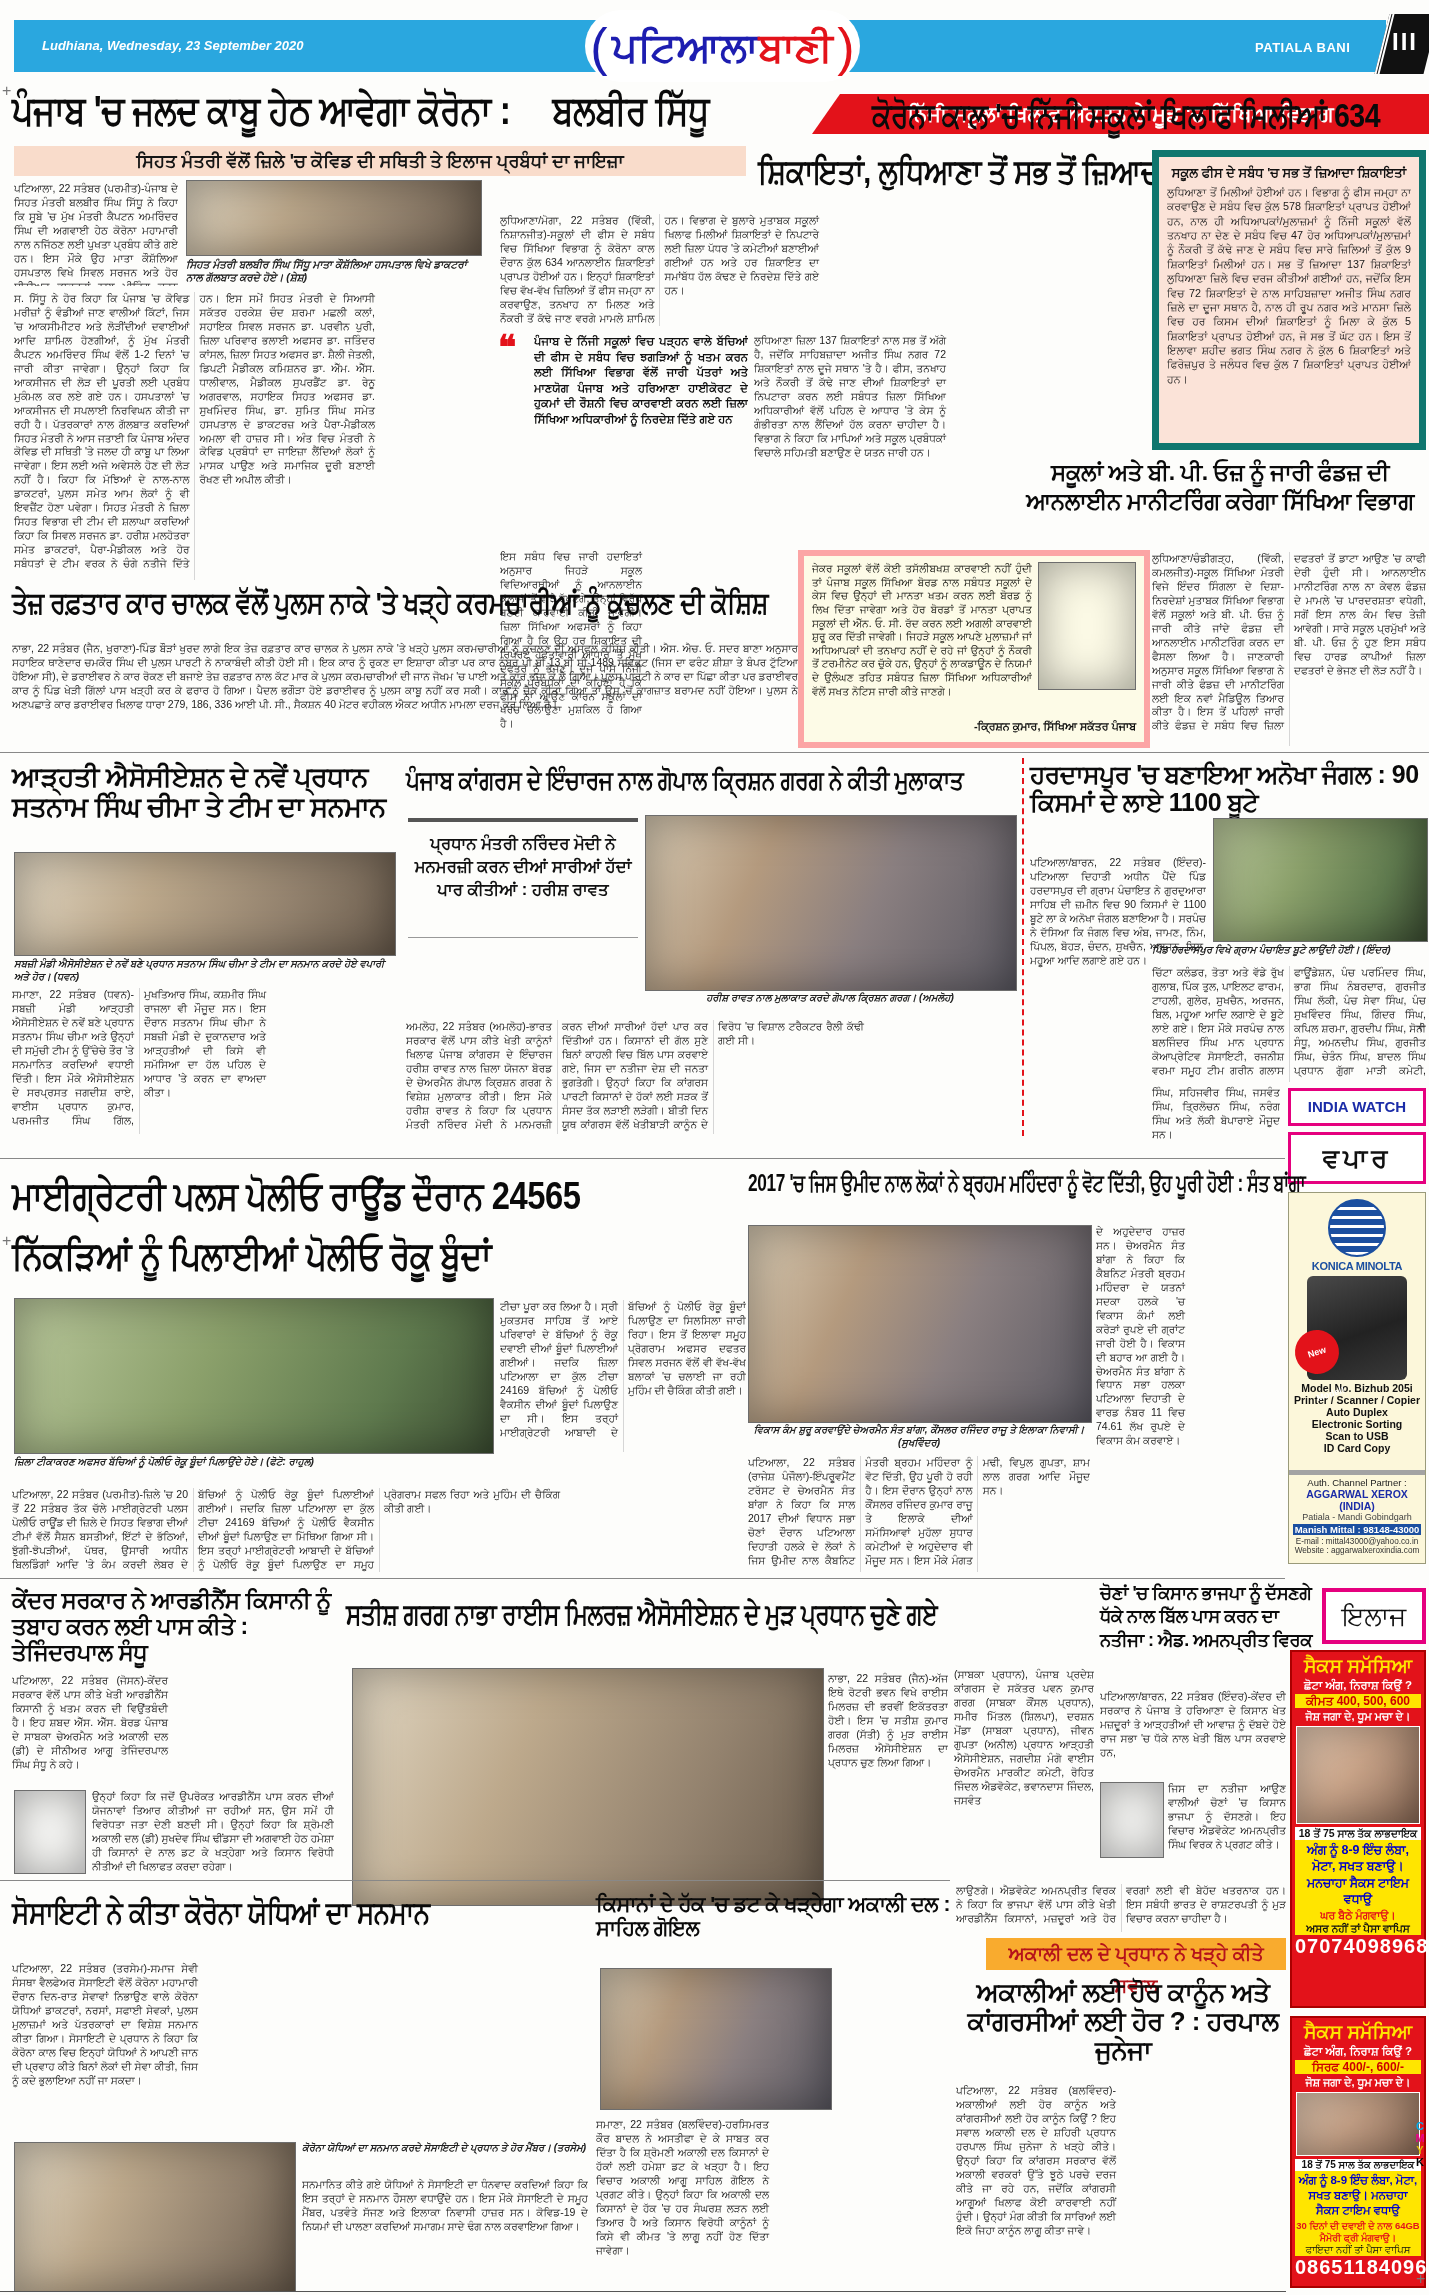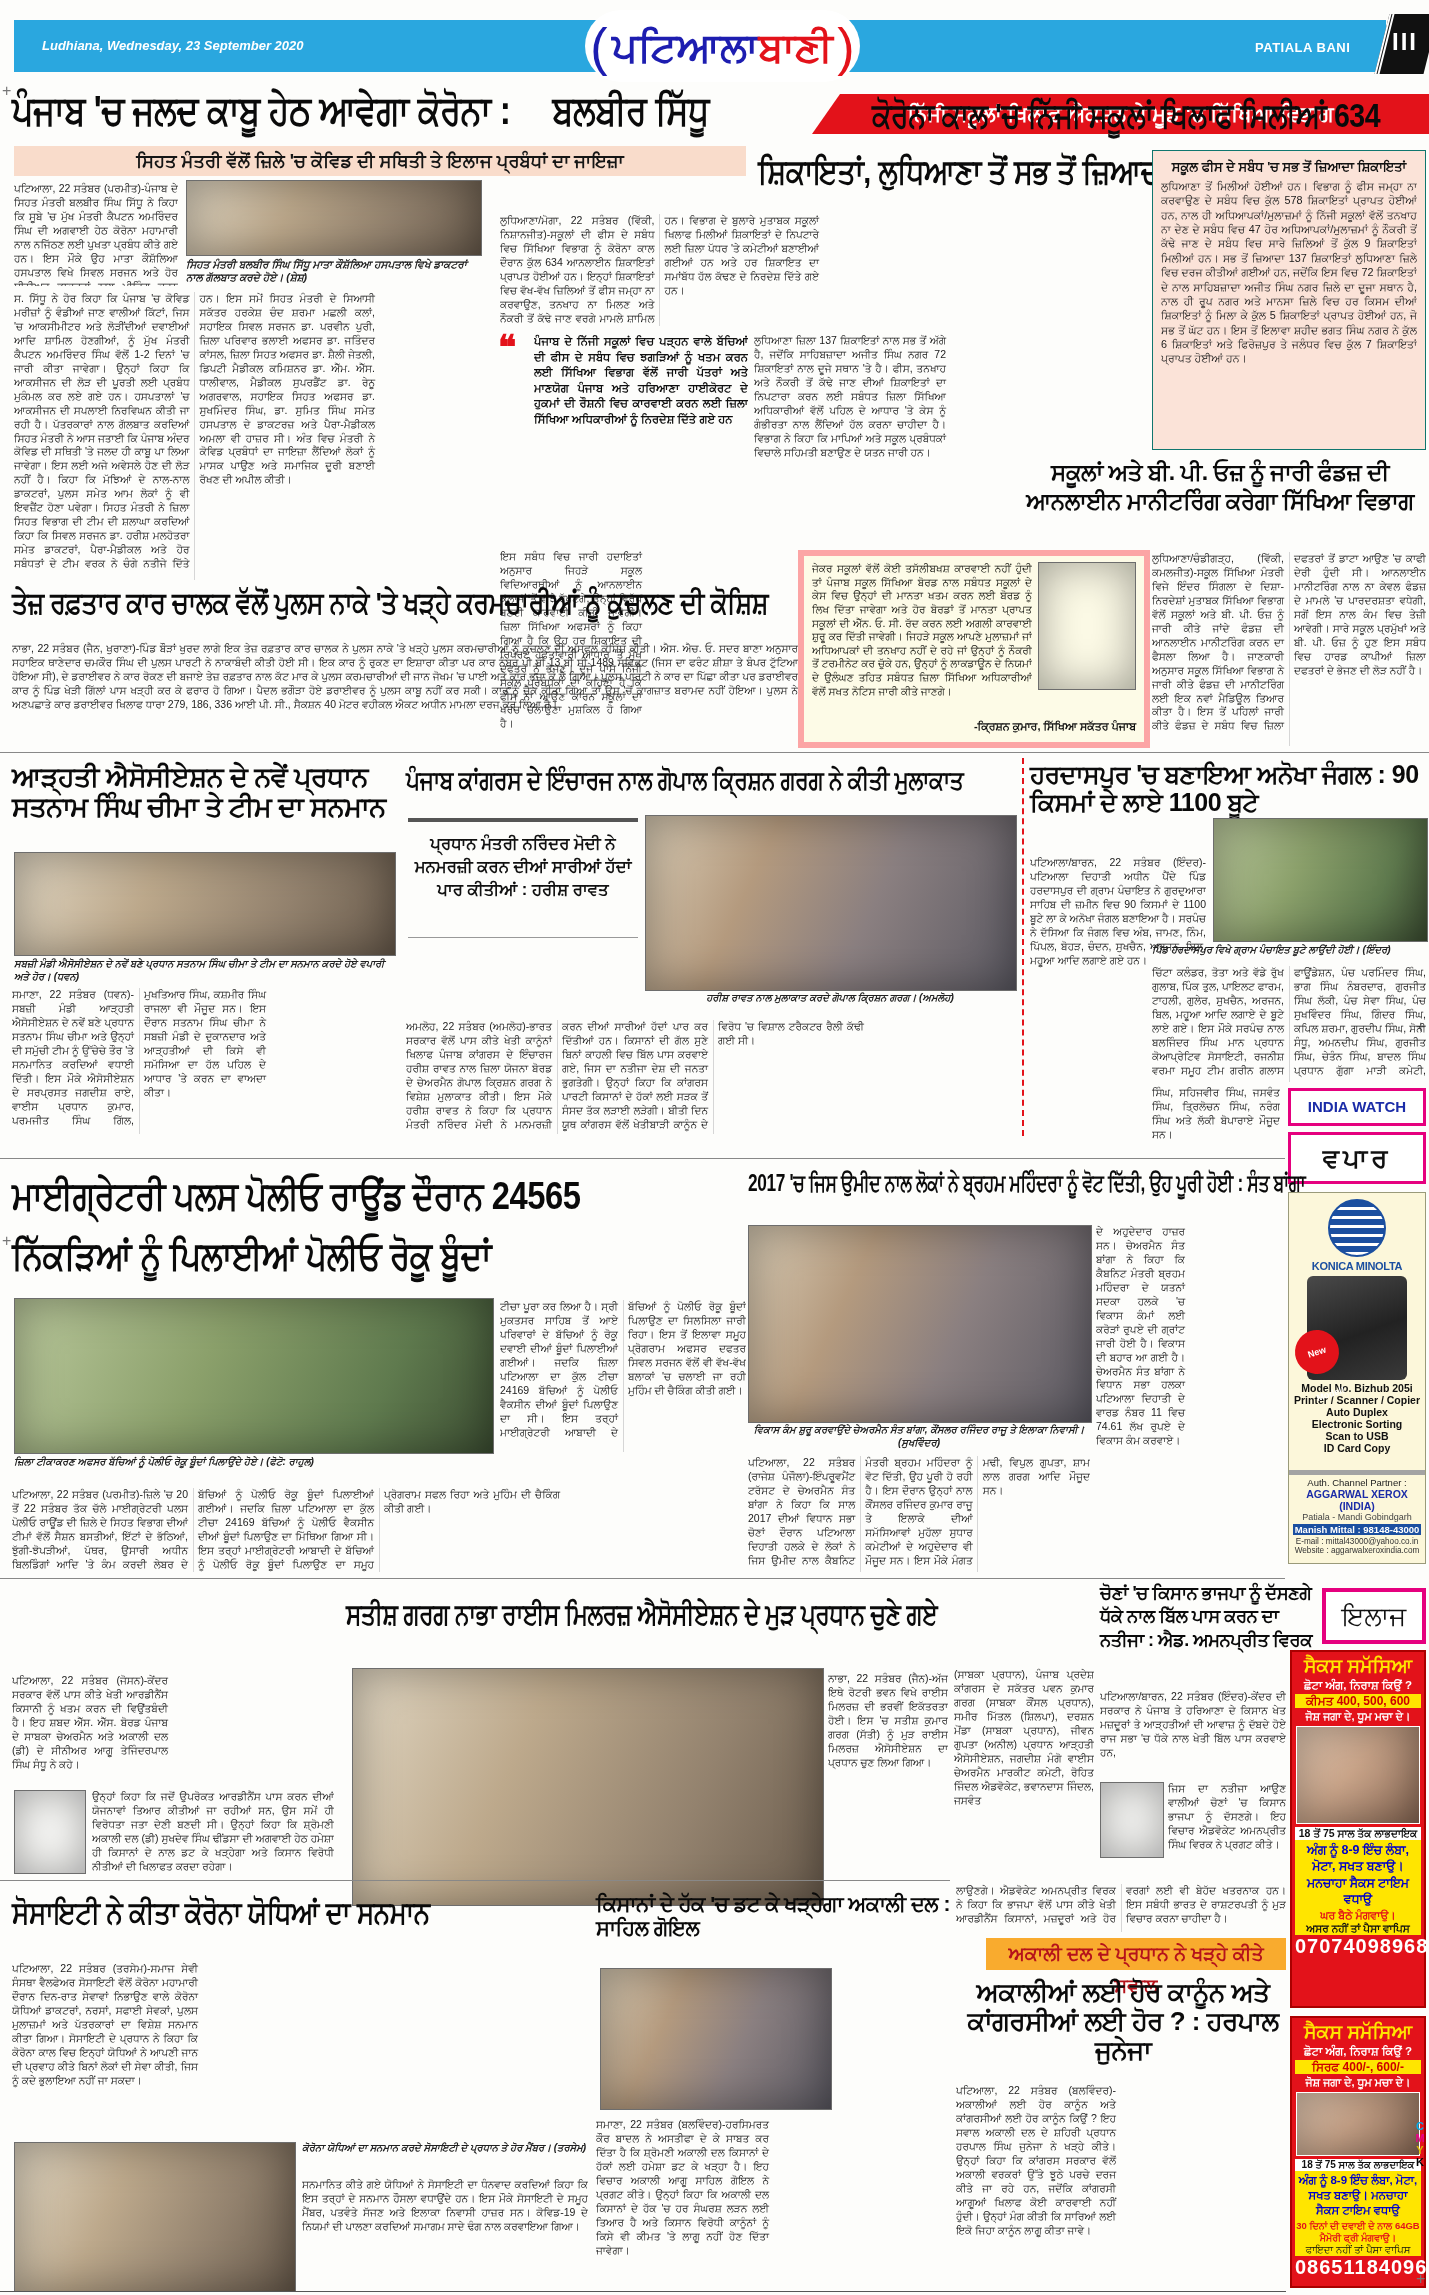--- a/index.html
+++ b/index.html
@@ -70,21 +70,21 @@
   <div class="abs" style="left:534px;top:334px;width:214px;height:158px;font-size:11.5px;font-weight:700;line-height:1.35;color:#101010;text-align:justify;overflow:hidden;">ਪੰਜਾਬ ਦੇ ਨਿੱਜੀ ਸਕੂਲਾਂ ਵਿਚ ਪੜ੍ਹਨ ਵਾਲੇ ਬੱਚਿਆਂ ਦੀ ਫੀਸ ਦੇ ਸਬੰਧ ਵਿਚ ਝਗੜਿਆਂ ਨੂੰ ਖਤਮ ਕਰਨ ਲਈ ਸਿੱਖਿਆ ਵਿਭਾਗ ਵੱਲੋਂ ਜਾਰੀ ਪੱਤਰਾਂ ਅਤੇ ਮਾਣਯੋਗ ਪੰਜਾਬ ਅਤੇ ਹਰਿਆਣਾ ਹਾਈਕੋਰਟ ਦੇ ਹੁਕਮਾਂ ਦੀ ਰੌਸ਼ਨੀ ਵਿਚ ਕਾਰਵਾਈ ਕਰਨ ਲਈ ਜ਼ਿਲਾ ਸਿੱਖਿਆ ਅਧਿਕਾਰੀਆਂ ਨੂੰ ਨਿਰਦੇਸ਼ ਦਿੱਤੇ ਗਏ ਹਨ</div>
   <div class="abs bt c2" style="left:754px;top:334px;width:394px;height:158px;">ਲੁਧਿਆਣਾ ਜ਼ਿਲਾ 137 ਸ਼ਿਕਾਇਤਾਂ ਨਾਲ ਸਭ ਤੋਂ ਅੱਗੇ ਹੈ, ਜਦੋਂਕਿ ਸਾਹਿਬਜ਼ਾਦਾ ਅਜੀਤ ਸਿੰਘ ਨਗਰ 72 ਸ਼ਿਕਾਇਤਾਂ ਨਾਲ ਦੂਜੇ ਸਥਾਨ 'ਤੇ ਹੈ। ਫੀਸ, ਤਨਖਾਹ ਅਤੇ ਨੌਕਰੀ ਤੋਂ ਕੱਢੇ ਜਾਣ ਦੀਆਂ ਸ਼ਿਕਾਇਤਾਂ ਦਾ ਨਿਪਟਾਰਾ ਕਰਨ ਲਈ ਸਬੰਧਤ ਜ਼ਿਲਾ ਸਿੱਖਿਆ ਅਧਿਕਾਰੀਆਂ ਵੱਲੋਂ ਪਹਿਲ ਦੇ ਆਧਾਰ 'ਤੇ ਕੇਸ ਨੂੰ ਗੰਭੀਰਤਾ ਨਾਲ ਲੈਂਦਿਆਂ ਹੱਲ ਕਰਨਾ ਚਾਹੀਦਾ ਹੈ। ਵਿਭਾਗ ਨੇ ਕਿਹਾ ਕਿ ਮਾਪਿਆਂ ਅਤੇ ਸਕੂਲ ਪ੍ਰਬੰਧਕਾਂ ਵਿਚਾਲੇ ਸਹਿਮਤੀ ਬਣਾਉਣ ਦੇ ਯਤਨ ਜਾਰੀ ਹਨ।</div>
   <div class="abs bt c2" style="left:500px;top:550px;width:294px;height:196px;">ਇਸ ਸਬੰਧ ਵਿਚ ਜਾਰੀ ਹਦਾਇਤਾਂ ਅਨੁਸਾਰ ਜਿਹੜੇ ਸਕੂਲ ਵਿਦਿਆਰਥੀਆਂ ਨੂੰ ਆਨਲਾਈਨ ਕਲਾਸਾਂ ਤੋਂ ਵਾਂਝੇ ਰੱਖਣਗੇ, ਉਨ੍ਹਾਂ ਵਿਰੁੱਧ ਬਣਦੀ ਕਾਰਵਾਈ ਕੀਤੀ ਜਾਵੇਗੀ। ਜ਼ਿਲਾ ਸਿੱਖਿਆ ਅਫਸਰਾਂ ਨੂੰ ਕਿਹਾ ਗਿਆ ਹੈ ਕਿ ਉਹ ਹਰ ਸ਼ਿਕਾਇਤ ਦੀ ਰਿਪੋਰਟ ਹਫਤਾਵਾਰੀ ਆਧਾਰ 'ਤੇ ਮੁੱਖ ਦਫਤਰ ਨੂੰ ਭੇਜਣ। ਦੂਜੇ ਪਾਸੇ ਨਿੱਜੀ ਸਕੂਲ ਪ੍ਰਬੰਧਕਾਂ ਦਾ ਕਹਿਣਾ ਹੈ ਕਿ ਫੀਸ ਨਾ ਆਉਣ ਕਾਰਨ ਸਕੂਲਾਂ ਦਾ ਖਰਚ ਚਲਾਉਣਾ ਮੁਸ਼ਕਿਲ ਹੋ ਗਿਆ ਹੈ।</div>
 
   <div class="abs bx" style="left:798px;top:550px;width:352px;height:198px;background:#fdfbe7;border:6px solid #fca5a5;padding:6px 8px;">
     <div class="photo ph-portrait" style="float:right;width:96px;height:126px;margin:0 0 4px 6px;"></div>
     <span style="font-size:10.5px;line-height:1.3;color:#14140e;text-align:justify;display:block;height:158px;overflow:hidden;">ਜੇਕਰ ਸਕੂਲਾਂ ਵੱਲੋਂ ਕੋਈ ਤਸੱਲੀਬਖਸ਼ ਕਾਰਵਾਈ ਨਹੀਂ ਹੁੰਦੀ ਤਾਂ ਪੰਜਾਬ ਸਕੂਲ ਸਿੱਖਿਆ ਬੋਰਡ ਨਾਲ ਸਬੰਧਤ ਸਕੂਲਾਂ ਦੇ ਕੇਸ ਵਿਚ ਉਨ੍ਹਾਂ ਦੀ ਮਾਨਤਾ ਖਤਮ ਕਰਨ ਲਈ ਬੋਰਡ ਨੂੰ ਲਿਖ ਦਿੱਤਾ ਜਾਵੇਗਾ ਅਤੇ ਹੋਰ ਬੋਰਡਾਂ ਤੋਂ ਮਾਨਤਾ ਪ੍ਰਾਪਤ ਸਕੂਲਾਂ ਦੀ ਐੱਨ. ਓ. ਸੀ. ਰੱਦ ਕਰਨ ਲਈ ਅਗਲੀ ਕਾਰਵਾਈ ਸ਼ੁਰੂ ਕਰ ਦਿੱਤੀ ਜਾਵੇਗੀ। ਜਿਹੜੇ ਸਕੂਲ ਆਪਣੇ ਮੁਲਾਜ਼ਮਾਂ ਜਾਂ ਅਧਿਆਪਕਾਂ ਦੀ ਤਨਖਾਹ ਨਹੀਂ ਦੇ ਰਹੇ ਜਾਂ ਉਨ੍ਹਾਂ ਨੂੰ ਨੌਕਰੀ ਤੋਂ ਟਰਮੀਨੇਟ ਕਰ ਚੁੱਕੇ ਹਨ, ਉਨ੍ਹਾਂ ਨੂੰ ਲਾਕਡਾਊਨ ਦੇ ਨਿਯਮਾਂ ਦੇ ਉਲੰਘਣ ਤਹਿਤ ਸਬੰਧਤ ਜ਼ਿਲਾ ਸਿੱਖਿਆ ਅਧਿਕਾਰੀਆਂ ਵੱਲੋਂ ਸਖਤ ਨੋਟਿਸ ਜਾਰੀ ਕੀਤੇ ਜਾਣਗੇ।</span>
     <div style="font-size:11px;font-weight:700;text-align:right;color:#111;">-ਕ੍ਰਿਸ਼ਨ ਕੁਮਾਰ, ਸਿੱਖਿਆ ਸਕੱਤਰ ਪੰਜਾਬ</div>
   </div>
 
-  <div class="abs bx" style="left:1152px;top:150px;width:274px;height:300px;background:#fbe3d8;border:1px solid #0f766e;padding:8px;">
+  <div class="abs bx" style="left:1152px;top:150px;width:274px;height:300px;background:#fbe3d8;border:7px solid #0f766e;padding:8px;">
     <div style="font-size:13px;font-weight:700;text-align:center;margin-bottom:4px;color:#111;">ਸਕੂਲ ਫੀਸ ਦੇ ਸਬੰਧ 'ਚ ਸਭ ਤੋਂ ਜ਼ਿਆਦਾ ਸ਼ਿਕਾਇਤਾਂ</div>
     <div class="bt" style="height:262px;font-size:10.8px;">ਲੁਧਿਆਣਾ ਤੋਂ ਮਿਲੀਆਂ ਹੋਈਆਂ ਹਨ। ਵਿਭਾਗ ਨੂੰ ਫੀਸ ਜਮ੍ਹਾ ਨਾ ਕਰਵਾਉਣ ਦੇ ਸਬੰਧ ਵਿਚ ਕੁੱਲ 578 ਸ਼ਿਕਾਇਤਾਂ ਪ੍ਰਾਪਤ ਹੋਈਆਂ ਹਨ, ਨਾਲ ਹੀ ਅਧਿਆਪਕਾਂ/ਮੁਲਾਜ਼ਮਾਂ ਨੂੰ ਨਿੱਜੀ ਸਕੂਲਾਂ ਵੱਲੋਂ ਤਨਖਾਹ ਨਾ ਦੇਣ ਦੇ ਸਬੰਧ ਵਿਚ 47 ਹੋਰ ਅਧਿਆਪਕਾਂ/ਮੁਲਾਜ਼ਮਾਂ ਨੂੰ ਨੌਕਰੀ ਤੋਂ ਕੱਢੇ ਜਾਣ ਦੇ ਸਬੰਧ ਵਿਚ ਸਾਰੇ ਜ਼ਿਲਿਆਂ ਤੋਂ ਕੁੱਲ 9 ਸ਼ਿਕਾਇਤਾਂ ਮਿਲੀਆਂ ਹਨ। ਸਭ ਤੋਂ ਜ਼ਿਆਦਾ 137 ਸ਼ਿਕਾਇਤਾਂ ਲੁਧਿਆਣਾ ਜ਼ਿਲੇ ਵਿਚ ਦਰਜ ਕੀਤੀਆਂ ਗਈਆਂ ਹਨ, ਜਦੋਂਕਿ ਇਸ ਵਿਚ 72 ਸ਼ਿਕਾਇਤਾਂ ਦੇ ਨਾਲ ਸਾਹਿਬਜ਼ਾਦਾ ਅਜੀਤ ਸਿੰਘ ਨਗਰ ਜ਼ਿਲੇ ਦਾ ਦੂਜਾ ਸਥਾਨ ਹੈ, ਨਾਲ ਹੀ ਰੂਪ ਨਗਰ ਅਤੇ ਮਾਨਸਾ ਜ਼ਿਲੇ ਵਿਚ ਹਰ ਕਿਸਮ ਦੀਆਂ ਸ਼ਿਕਾਇਤਾਂ ਨੂੰ ਮਿਲਾ ਕੇ ਕੁੱਲ 5 ਸ਼ਿਕਾਇਤਾਂ ਪ੍ਰਾਪਤ ਹੋਈਆਂ ਹਨ, ਜੋ ਸਭ ਤੋਂ ਘੱਟ ਹਨ। ਇਸ ਤੋਂ ਇਲਾਵਾ ਸ਼ਹੀਦ ਭਗਤ ਸਿੰਘ ਨਗਰ ਨੇ ਕੁੱਲ 6 ਸ਼ਿਕਾਇਤਾਂ ਅਤੇ ਫਿਰੋਜ਼ਪੁਰ ਤੇ ਜਲੰਧਰ ਵਿਚ ਕੁੱਲ 7 ਸ਼ਿਕਾਇਤਾਂ ਪ੍ਰਾਪਤ ਹੋਈਆਂ ਹਨ।</div>
   </div>
 
   <div class="abs hl" style="left:1012px;top:458px;width:416px;height:86px;font-size:23px;text-align:center;line-height:1.25;">ਸਕੂਲਾਂ ਅਤੇ ਬੀ. ਪੀ. ਓਜ਼ ਨੂੰ ਜਾਰੀ ਫੰਡਜ਼ ਦੀ ਆਨਲਾਈਨ ਮਾਨੀਟਰਿੰਗ ਕਰੇਗਾ ਸਿੱਖਿਆ ਵਿਭਾਗ</div>
   <div class="abs bt c2" style="left:1152px;top:552px;width:274px;height:194px;">ਲੁਧਿਆਣਾ/ਚੰਡੀਗੜ੍ਹ, (ਵਿੱਕੀ, ਕਮਲਜੀਤ)-ਸਕੂਲ ਸਿੱਖਿਆ ਮੰਤਰੀ ਵਿਜੇ ਇੰਦਰ ਸਿੰਗਲਾ ਦੇ ਦਿਸ਼ਾ-ਨਿਰਦੇਸ਼ਾਂ ਮੁਤਾਬਕ ਸਿੱਖਿਆ ਵਿਭਾਗ ਵੱਲੋਂ ਸਕੂਲਾਂ ਅਤੇ ਬੀ. ਪੀ. ਓਜ਼ ਨੂੰ ਜਾਰੀ ਕੀਤੇ ਜਾਂਦੇ ਫੰਡਜ਼ ਦੀ ਆਨਲਾਈਨ ਮਾਨੀਟਰਿੰਗ ਕਰਨ ਦਾ ਫੈਸਲਾ ਲਿਆ ਹੈ। ਜਾਣਕਾਰੀ ਅਨੁਸਾਰ ਸਕੂਲ ਸਿੱਖਿਆ ਵਿਭਾਗ ਨੇ ਜਾਰੀ ਕੀਤੇ ਫੰਡਜ਼ ਦੀ ਮਾਨੀਟਰਿੰਗ ਲਈ ਇਕ ਨਵਾਂ ਮੈਡਿਊਲ ਤਿਆਰ ਕੀਤਾ ਹੈ। ਇਸ ਤੋਂ ਪਹਿਲਾਂ ਜਾਰੀ ਕੀਤੇ ਫੰਡਜ਼ ਦੇ ਸਬੰਧ ਵਿਚ ਜ਼ਿਲਾ ਦਫਤਰਾਂ ਤੋਂ ਡਾਟਾ ਆਉਣ 'ਚ ਕਾਫੀ ਦੇਰੀ ਹੁੰਦੀ ਸੀ। ਆਨਲਾਈਨ ਮਾਨੀਟਰਿੰਗ ਨਾਲ ਨਾ ਕੇਵਲ ਫੰਡਜ਼ ਦੇ ਮਾਮਲੇ 'ਚ ਪਾਰਦਰਸ਼ਤਾ ਵਧੇਗੀ, ਸਗੋਂ ਇਸ ਨਾਲ ਕੰਮ ਵਿਚ ਤੇਜ਼ੀ ਆਵੇਗੀ। ਸਾਰੇ ਸਕੂਲ ਪ੍ਰਮੁੱਖਾਂ ਅਤੇ ਬੀ. ਪੀ. ਓਜ਼ ਨੂੰ ਹੁਣ ਇਸ ਸਬੰਧ ਵਿਚ ਹਾਰਡ ਕਾਪੀਆਂ ਜ਼ਿਲਾ ਦਫਤਰਾਂ ਦੇ ਭੇਜਣ ਦੀ ਲੋੜ ਨਹੀਂ ਹੈ।</div>
 
   <div class="abs hl" style="left:12px;top:586px;width:786px;height:50px;font-size:30px;">
     <span class="squeeze">ਤੇਜ਼ ਰਫ਼ਤਾਰ ਕਾਰ ਚਾਲਕ ਵੱਲੋਂ ਪੁਲਸ ਨਾਕੇ 'ਤੇ ਖੜ੍ਹੇ ਕਰਮਚਾਰੀਆਂ ਨੂੰ ਕੁਚਲਣ ਦੀ ਕੋਸ਼ਿਸ਼</span>
   </div>
@@ -157,20 +157,21 @@
     <div style="font-size:9.5px;color:#222;margin-top:2px;">Auth. Channel Partner :</div>
     <div style="font-size:10.5px;font-weight:700;color:#1b2ca8;">AGGARWAL XEROX (INDIA)</div>
     <div style="font-size:9px;color:#444;">Patiala - Mandi Gobindgarh</div>
     <div style="font-size:9.5px;font-weight:700;color:#fff;background:#1b4fa0;margin:2px 4px;">Manish Mittal : 98148-43000</div>
     <div style="font-size:8.2px;color:#333;">E-mail : mittal43000@yahoo.co.in</div>
     <div style="font-size:8.2px;color:#333;">Website : aggarwalxeroxindia.com</div>
   </div>
 
   <div class="abs rule" style="left:0;top:1578px;width:1285px;height:1px;"></div>
 
+  <div class="abs hl" style="left:12px;top:1588px;width:322px;height:78px;font-size:23px;">ਕੇਂਦਰ ਸਰਕਾਰ ਨੇ ਆਰਡੀਨੈਂਸ ਕਿਸਾਨੀ ਨੂੰ ਤਬਾਹ ਕਰਨ ਲਈ ਪਾਸ ਕੀਤੇ : ਤੇਜਿੰਦਰਪਾਲ ਸੰਧੂ</div>
   <div class="abs bt c2" style="left:12px;top:1674px;width:322px;height:110px;">ਪਟਿਆਲਾ, 22 ਸਤੰਬਰ (ਜੋਸਨ)-ਕੇਂਦਰ ਸਰਕਾਰ ਵੱਲੋਂ ਪਾਸ ਕੀਤੇ ਖੇਤੀ ਆਰਡੀਨੈਂਸ ਕਿਸਾਨੀ ਨੂੰ ਖਤਮ ਕਰਨ ਦੀ ਵਿਉਂਤਬੰਦੀ ਹੈ। ਇਹ ਸ਼ਬਦ ਐੱਸ. ਐੱਸ. ਬੋਰਡ ਪੰਜਾਬ ਦੇ ਸਾਬਕਾ ਚੇਅਰਮੈਨ ਅਤੇ ਅਕਾਲੀ ਦਲ (ਡੀ) ਦੇ ਸੀਨੀਅਰ ਆਗੂ ਤੇਜਿੰਦਰਪਾਲ ਸਿੰਘ ਸੰਧੂ ਨੇ ਕਹੇ।</div>
   <div class="abs photo ph-portrait" style="left:14px;top:1790px;width:70px;height:82px;"></div>
   <div class="abs bt" style="left:92px;top:1790px;width:242px;height:84px;">ਉਨ੍ਹਾਂ ਕਿਹਾ ਕਿ ਜਦੋਂ ਉਪਰੋਕਤ ਆਰਡੀਨੈਂਸ ਪਾਸ ਕਰਨ ਦੀਆਂ ਯੋਜਨਾਵਾਂ ਤਿਆਰ ਕੀਤੀਆਂ ਜਾ ਰਹੀਆਂ ਸਨ, ਉਸ ਸਮੇਂ ਹੀ ਵਿਰੋਧਤਾ ਜਤਾ ਦੇਣੀ ਬਣਦੀ ਸੀ। ਉਨ੍ਹਾਂ ਕਿਹਾ ਕਿ ਸ਼੍ਰੋਮਣੀ ਅਕਾਲੀ ਦਲ (ਡੀ) ਸੁਖਦੇਵ ਸਿੰਘ ਢੀਂਡਸਾ ਦੀ ਅਗਵਾਈ ਹੇਠ ਹਮੇਸ਼ਾ ਹੀ ਕਿਸਾਨਾਂ ਦੇ ਨਾਲ ਡਟ ਕੇ ਖੜ੍ਹੇਗਾ ਅਤੇ ਕਿਸਾਨ ਵਿਰੋਧੀ ਨੀਤੀਆਂ ਦੀ ਖਿਲਾਫਤ ਕਰਦਾ ਰਹੇਗਾ।</div>
 
   <div class="abs hl" style="left:346px;top:1598px;width:700px;height:56px;font-size:29px;">
     <span class="squeeze" style="transform:scaleX(.8);">ਸਤੀਸ਼ ਗਰਗ ਨਾਭਾ ਰਾਈਸ ਮਿਲਰਜ਼ ਐਸੋਸੀਏਸ਼ਨ ਦੇ ਮੁੜ ਪ੍ਰਧਾਨ ਚੁਣੇ ਗਏ</span>
   </div>
   <div class="abs photo ph-room" style="left:352px;top:1668px;width:470px;height:236px;"></div>
   <div class="abs bt" style="left:828px;top:1672px;width:120px;height:232px;">ਨਾਭਾ, 22 ਸਤੰਬਰ (ਜੈਨ)-ਅੱਜ ਇਥੇ ਰੋਟਰੀ ਭਵਨ ਵਿਖੇ ਰਾਈਸ ਮਿਲਰਜ਼ ਦੀ ਭਰਵੀਂ ਇਕੱਤਰਤਾ ਹੋਈ। ਇਸ 'ਚ ਸਤੀਸ਼ ਕੁਮਾਰ ਗਰਗ (ਸੱਤੀ) ਨੂੰ ਮੁੜ ਰਾਈਸ ਮਿਲਰਜ਼ ਐਸੋਸੀਏਸ਼ਨ ਦਾ ਪ੍ਰਧਾਨ ਚੁਣ ਲਿਆ ਗਿਆ।</div>
   <div class="abs bt" style="left:954px;top:1668px;width:140px;height:208px;">(ਸਾਬਕਾ ਪ੍ਰਧਾਨ), ਪੰਜਾਬ ਪ੍ਰਦੇਸ਼ ਕਾਂਗਰਸ ਦੇ ਸਕੱਤਰ ਪਵਨ ਕੁਮਾਰ ਗਰਗ (ਸਾਬਕਾ ਕੌਂਸਲ ਪ੍ਰਧਾਨ), ਸਮੀਰ ਮਿੱਤਲ (ਸ਼ਿਲਪਾ), ਦਰਸ਼ਨ ਮੋਂਡਾ (ਸਾਬਕਾ ਪ੍ਰਧਾਨ), ਜੀਵਨ ਗੁਪਤਾ (ਅਨੀਲ) ਪ੍ਰਧਾਨ ਆੜ੍ਹਤੀ ਐਸੋਸੀਏਸ਼ਨ, ਜਗਦੀਸ਼ ਮੰਗੋ ਵਾਈਸ ਚੇਅਰਮੈਨ ਮਾਰਕੀਟ ਕਮੇਟੀ, ਰੋਹਿਤ ਜਿੰਦਲ ਐਡਵੋਕੇਟ, ਭਵਾਨਦਾਸ ਜਿੰਦਲ, ਜਸਵੰਤ</div>

